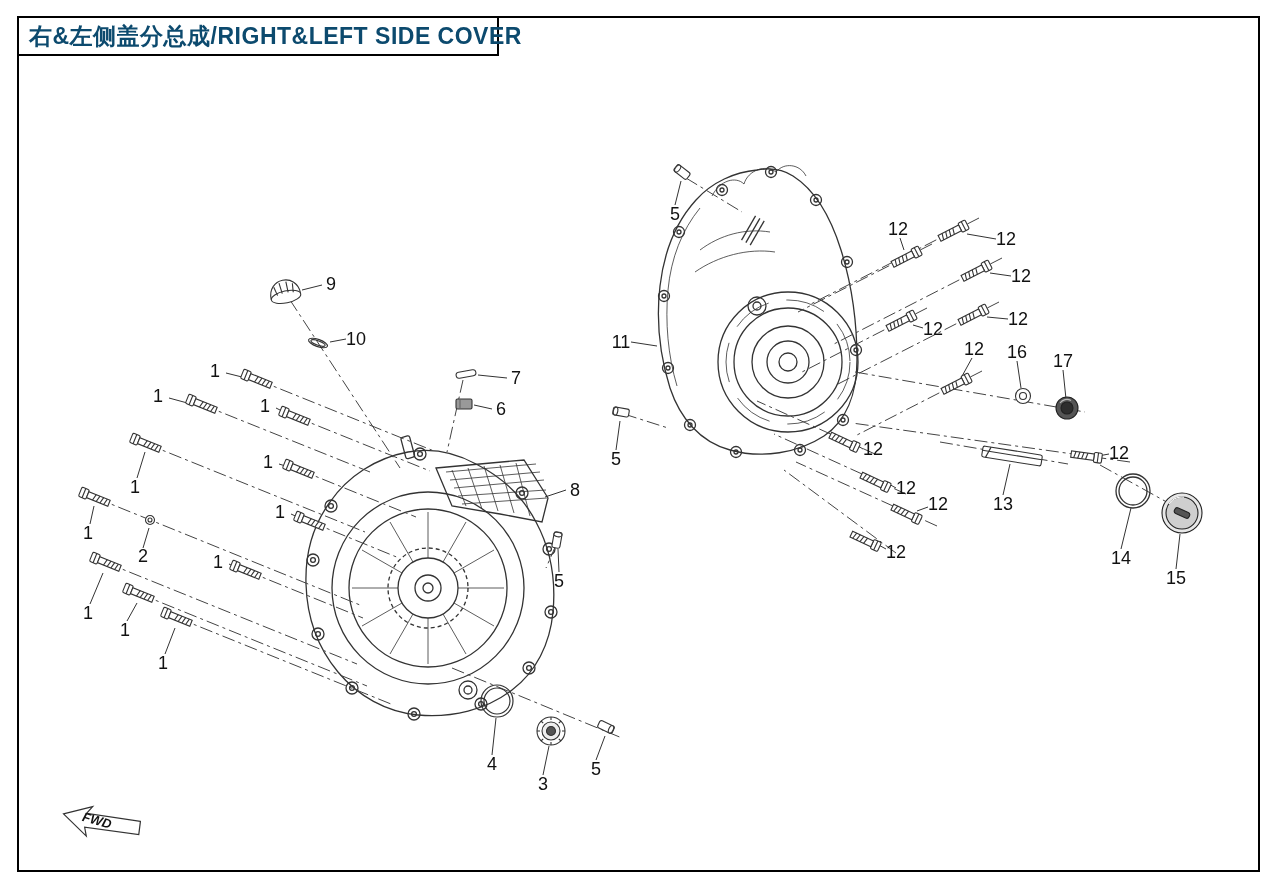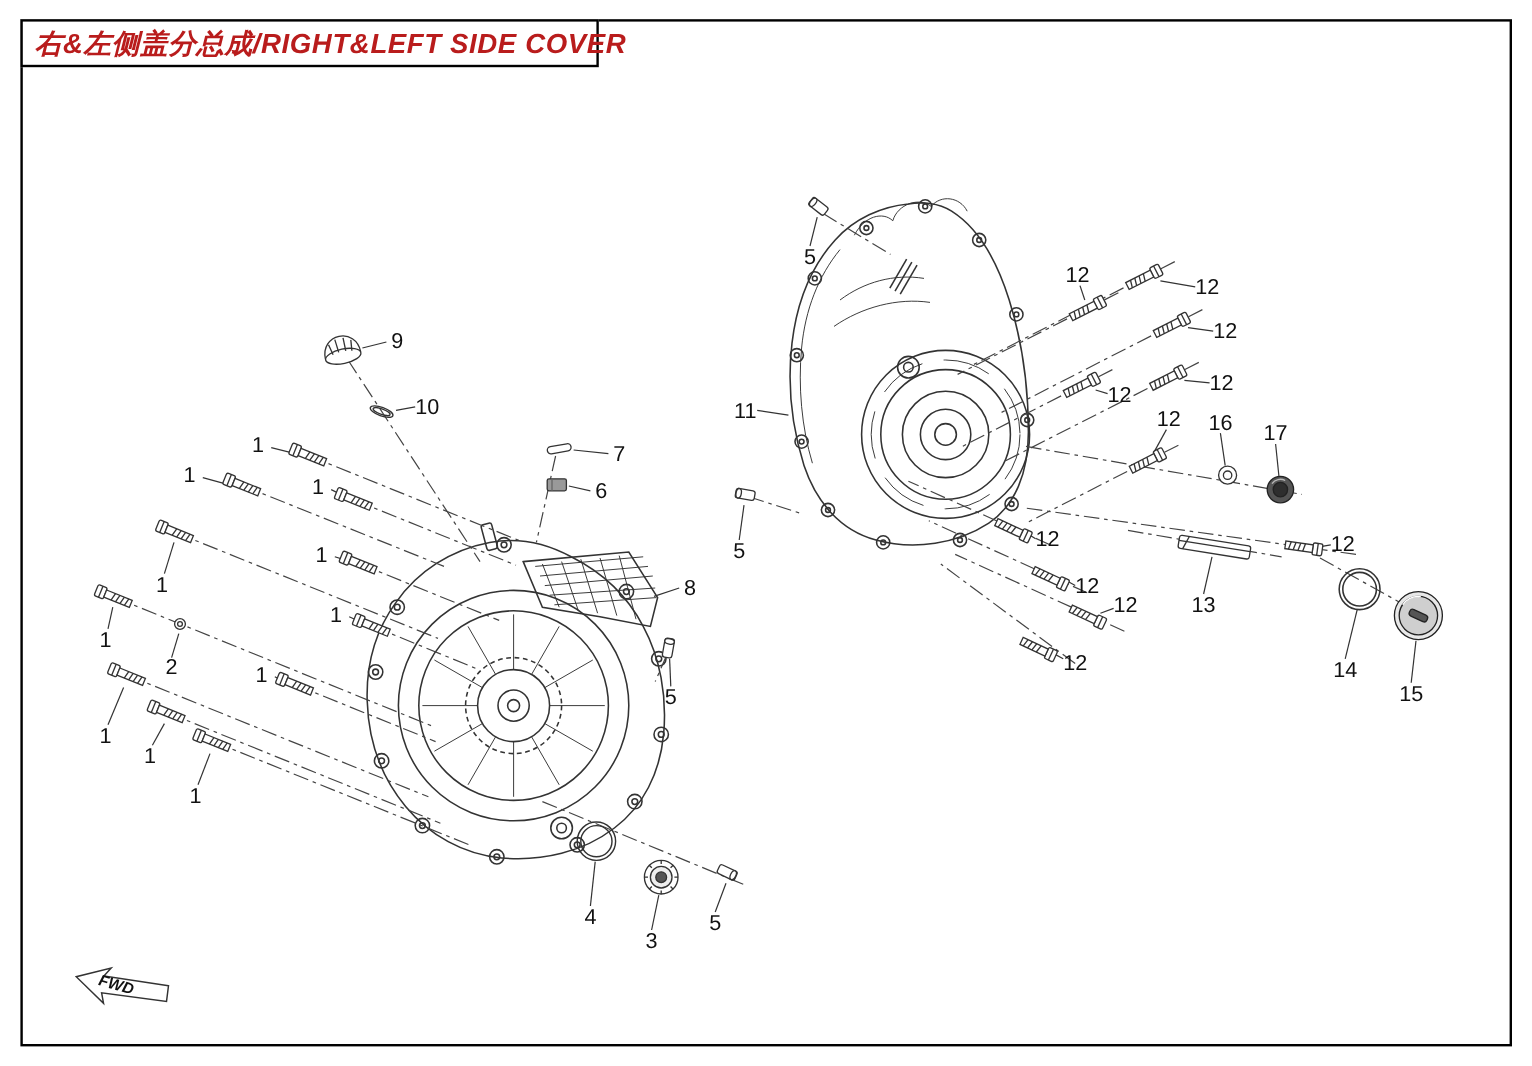--- a/index.html
+++ b/index.html
@@ -3,22 +3,22 @@
 <meta charset="utf-8">
 <style>
   html,body{margin:0;padding:0;background:#fff;}
   .page{position:relative;width:1277px;height:888px;background:#fff;
         font-family:"Liberation Sans",sans-serif;overflow:hidden;}
   .frame{position:absolute;left:17px;top:16px;right:17px;bottom:16px;
          border:2px solid #000;pointer-events:none;}
   .titlebox{position:absolute;left:17px;top:16px;width:482px;height:40px;
             border:2px solid #000;background:#fff;box-sizing:border-box;
             display:flex;align-items:center;padding:0 10px;z-index:5;}
-  .titlebox span{font-weight:bold;font-size:23px;letter-spacing:.5px;color:#b91c1c;
-                 white-space:nowrap;font-style:italic;}
+  .titlebox span{font-weight:bold;font-size:23px;letter-spacing:.5px;color:#0c4a6e;
+                 white-space:nowrap;}
   svg.canvas{position:absolute;left:0;top:0;}
   .draw path,.draw circle,.draw rect,.draw ellipse,.draw line{
       stroke:#333;fill:none;stroke-width:1.3;}
   .draw .thin{stroke-width:.8;}
   .dash{stroke:#444;stroke-width:1;stroke-dasharray:13 4 3 4;fill:none;}
   .tick{stroke:#333;stroke-width:1;fill:none;}
   .callout{font-family:"Liberation Sans",sans-serif;font-size:18px;fill:#111;
            text-anchor:middle;dominant-baseline:central;}
   .fwd-text{font-family:"Liberation Sans",sans-serif;font-weight:bold;
             font-style:italic;font-size:13px;fill:#111;}

